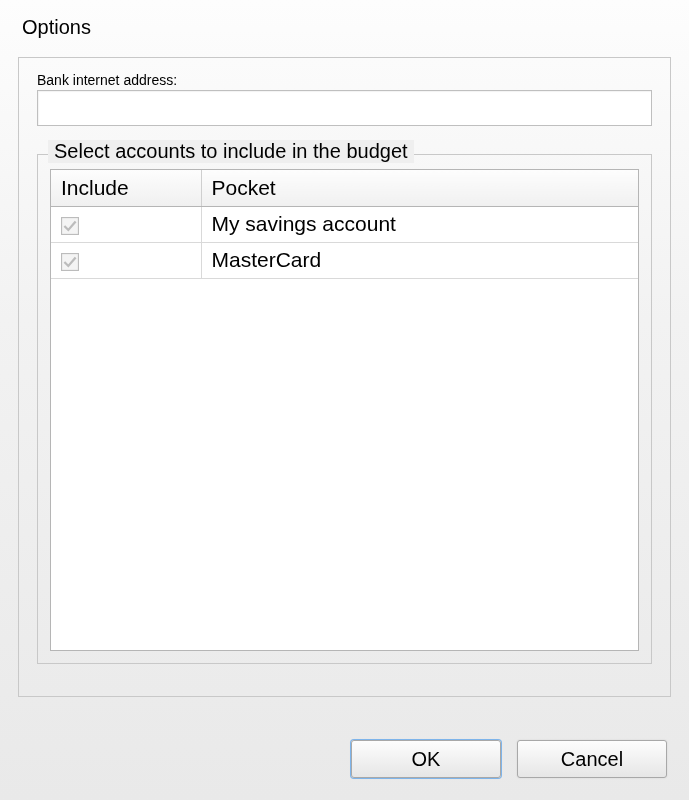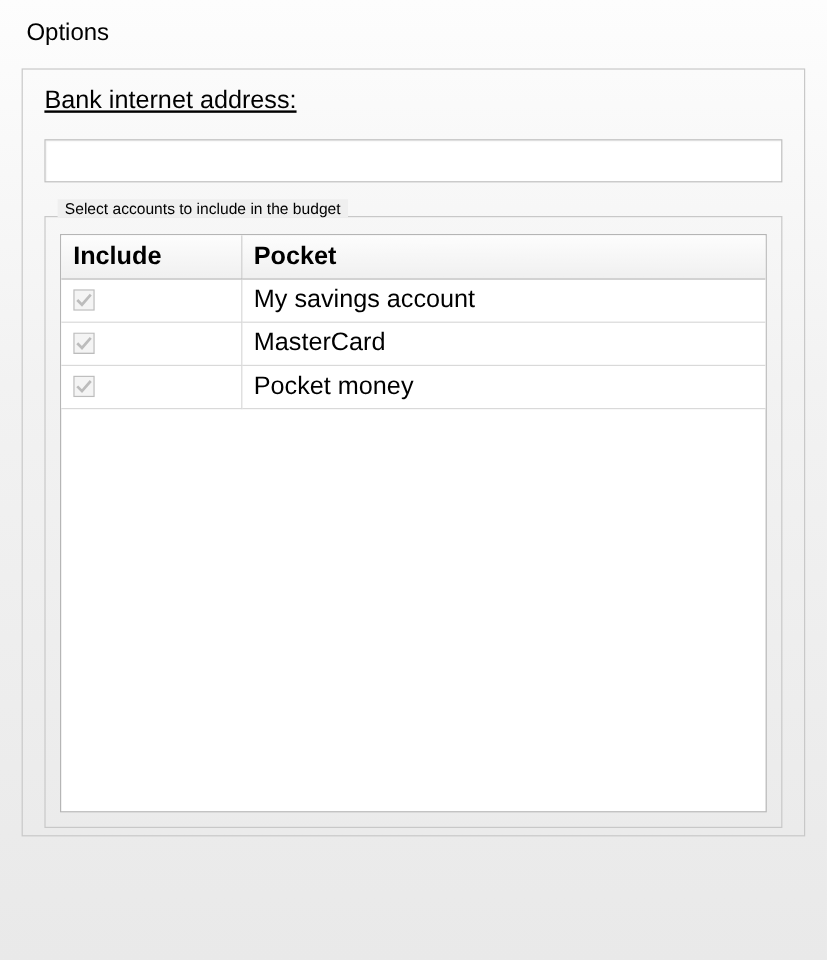--- a/index.html
+++ b/index.html
@@ -21,23 +21,22 @@
     margin: 4px 0 18px 4px;
   }
   .panel {
     border: 1px solid #c8c8c8;
     background: transparent;
     padding: 14px 18px 18px 18px;
     height: 640px;
     position: relative;
   }
   .field-label {
-    font-size: 21px;
-    margin-bottom: 20px;
-    text-decoration: underline;
+    font-size: 14px;
+    margin-bottom: 2px;
   }
   .text-input {
     width: 100%;
     height: 36px;
     border: 1px solid #bfbfbf;
     background: #fff;
     padding: 4px 6px;
     font-size: 19px;
     box-shadow: inset 1px 1px 1px rgba(0,0,0,0.05);
   }
@@ -46,35 +45,35 @@
     margin-top: 28px;
     padding: 14px 12px 12px 12px;
     height: 510px;
     position: relative;
   }
   .group-legend-wrap {
     position: absolute;
     top: -15px; left: 10px;
     background: #efefef;
     padding: 0 6px;
-    font-size: 13px;
+    font-size: 20px;
   }
   .grid {
     border: 1px solid #b5b5b5;
     background: #fff;
     height: 100%;
     overflow: hidden;
   }
   table.accounts {
     border-collapse: collapse;
     width: 100%;
   }
   table.accounts th {
     text-align: left;
-    font-weight: bold;
+    font-weight: normal;
     font-size: 21px;
     background: linear-gradient(to bottom, #fdfdfd, #f0f0f0);
     border-right: 1px solid #cfcfcf;
     border-bottom: 1px solid #b5b5b5;
     padding: 4px 10px;
     height: 36px;
   }
   table.accounts th:last-child { border-right: none; }
   table.accounts td {
     border-right: 1px solid #d9d9d9;
@@ -155,32 +154,25 @@
               <td>
                 <span class="chk">
                   <svg viewBox="0 0 16 16" width="18" height="18">
                     <rect x="0.5" y="0.5" width="15" height="15" fill="#f4f4f4" stroke="#bcbcbc"></rect>
                     <path d="M3 8 L6.5 11.5 L13 4" fill="none" stroke="#bcbcbc" stroke-width="2"></path>
                   </svg>
                 </span>
               </td>
               <td>MasterCard</td>
             </tr>
-            <tr>
-              <td>
-                <span class="chk">
-                  <svg viewBox="0 0 16 16" width="18" height="18">
-                    <rect x="0.5" y="0.5" width="15" height="15" fill="#f4f4f4" stroke="#bcbcbc"></rect>
-                    <path d="M3 8 L6.5 11.5 L13 4" fill="none" stroke="#bcbcbc" stroke-width="2"></path>
-                  </svg>
-                </span>
-              </td>
-              <td>Pocket money</td>
-            </tr>
           </tbody>
         </table>
       </div>
     </div>
 
   </div>
 
+  <div class="btn-row">
+    <button class="btn default">OK</button>
+    <button class="btn">Cancel</button>
+  </div>
 
 </div>
 
 </body></html>

